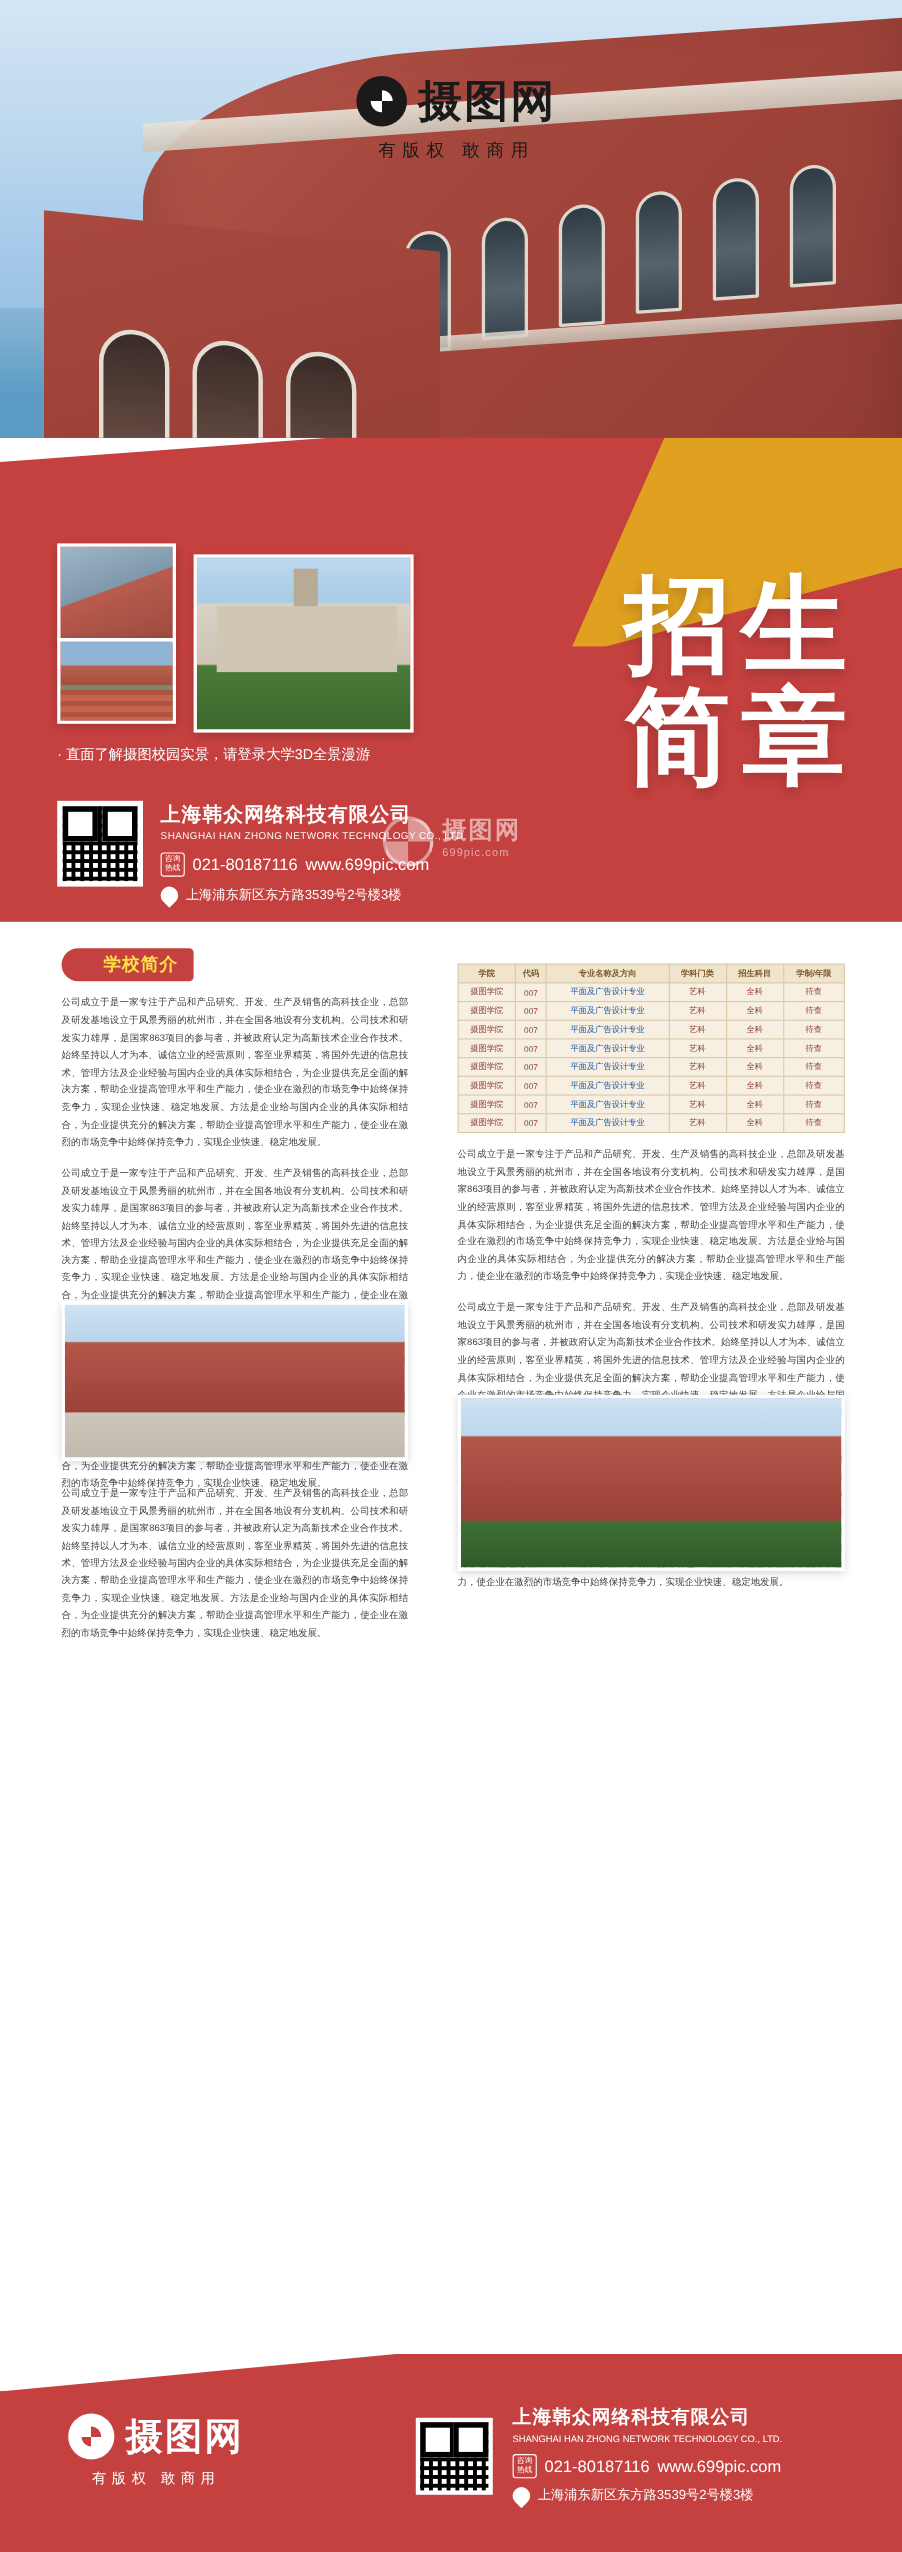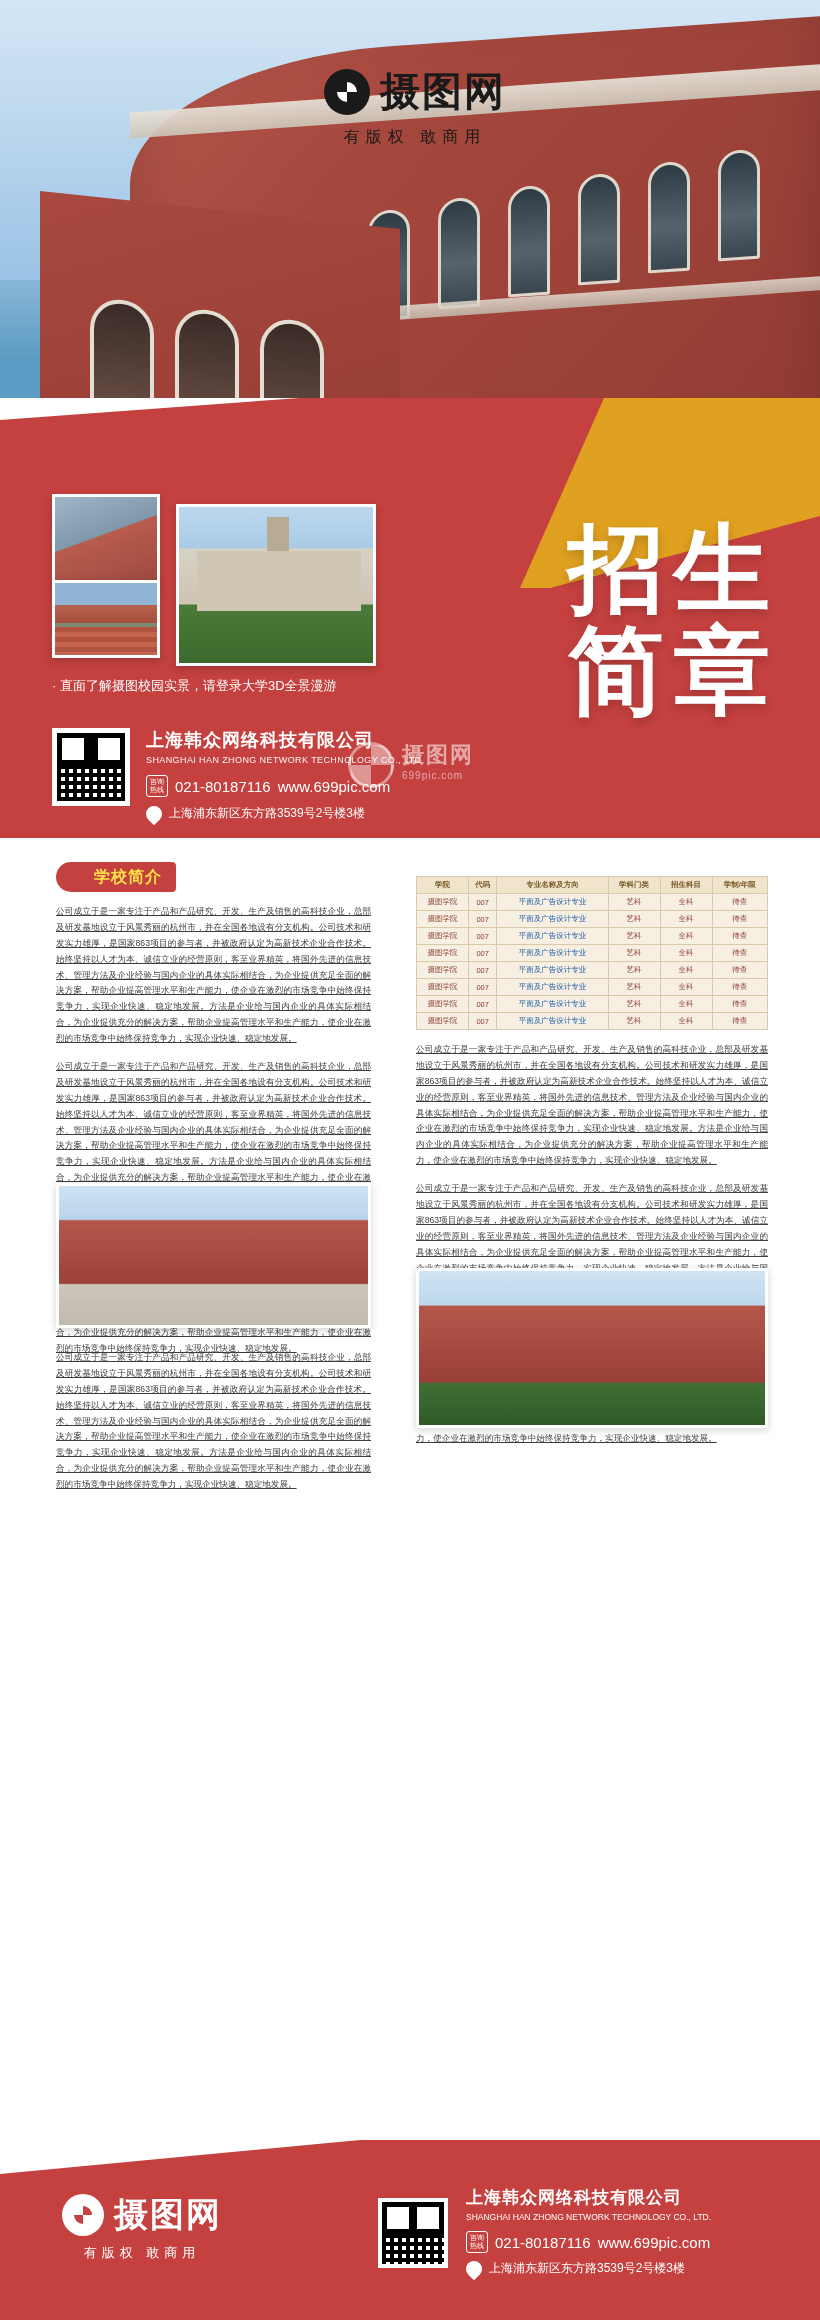--- a/index.html
+++ b/index.html
@@ -129,21 +129,21 @@
   
   .content { position:absolute; left:0; top:838px; width:820px; }
   .sec-head { display:flex; align-items:center; gap:0; }
   .pill { width:34px; height:30px; background:#c4413f; border-radius:15px 0 0 15px; }
   .pill-box { height:30px; background:#c4413f; color:#fde047; font-size:16px; font-weight:bold;
     display:flex; align-items:center; padding:0 14px 0 4px; border-radius:0 4px 4px 0; letter-spacing:1px; }
 
   .col-left { position:absolute; left:56px; top:24px; width:315px; }
   .col-right { position:absolute; left:416px; top:24px; width:352px; }
 
-  .para { font-size:8.6px; line-height:1.85; color:#3d3d3d; text-align:justify; margin-top:12px;text-decoration:underline; }
+  .para { font-size:8.6px; line-height:1.85; color:#3d3d3d; text-align:justify; margin-top:12px; }
 
   table.cat { width:352px; border-collapse:collapse; margin-top:14px; background:#f6efe2; }
   table.cat th { background:#f0e4cc; border:1px solid #d8c9a8; font-size:7.5px; color:#7a5b2a;
     padding:3px 1px; font-weight:bold; }
   table.cat td { border:1px solid #d8c9a8; font-size:7.5px; color:#8a3a30; text-align:center; padding:3px 1px; }
   table.cat td.major { color:#1f5ea8; }
 
   .photo-left { position:absolute; left:56px; top:345px; width:315px; height:145px; border:3px solid #fff;
     box-shadow:0 2px 8px rgba(0,0,0,.18);
     background: linear-gradient(#cfe3f3 0%, #b9d4ea 24%, #b5564a 25%, #9d4239 70%, #cdc6ba 71%, #c0b9ad 100%); }

